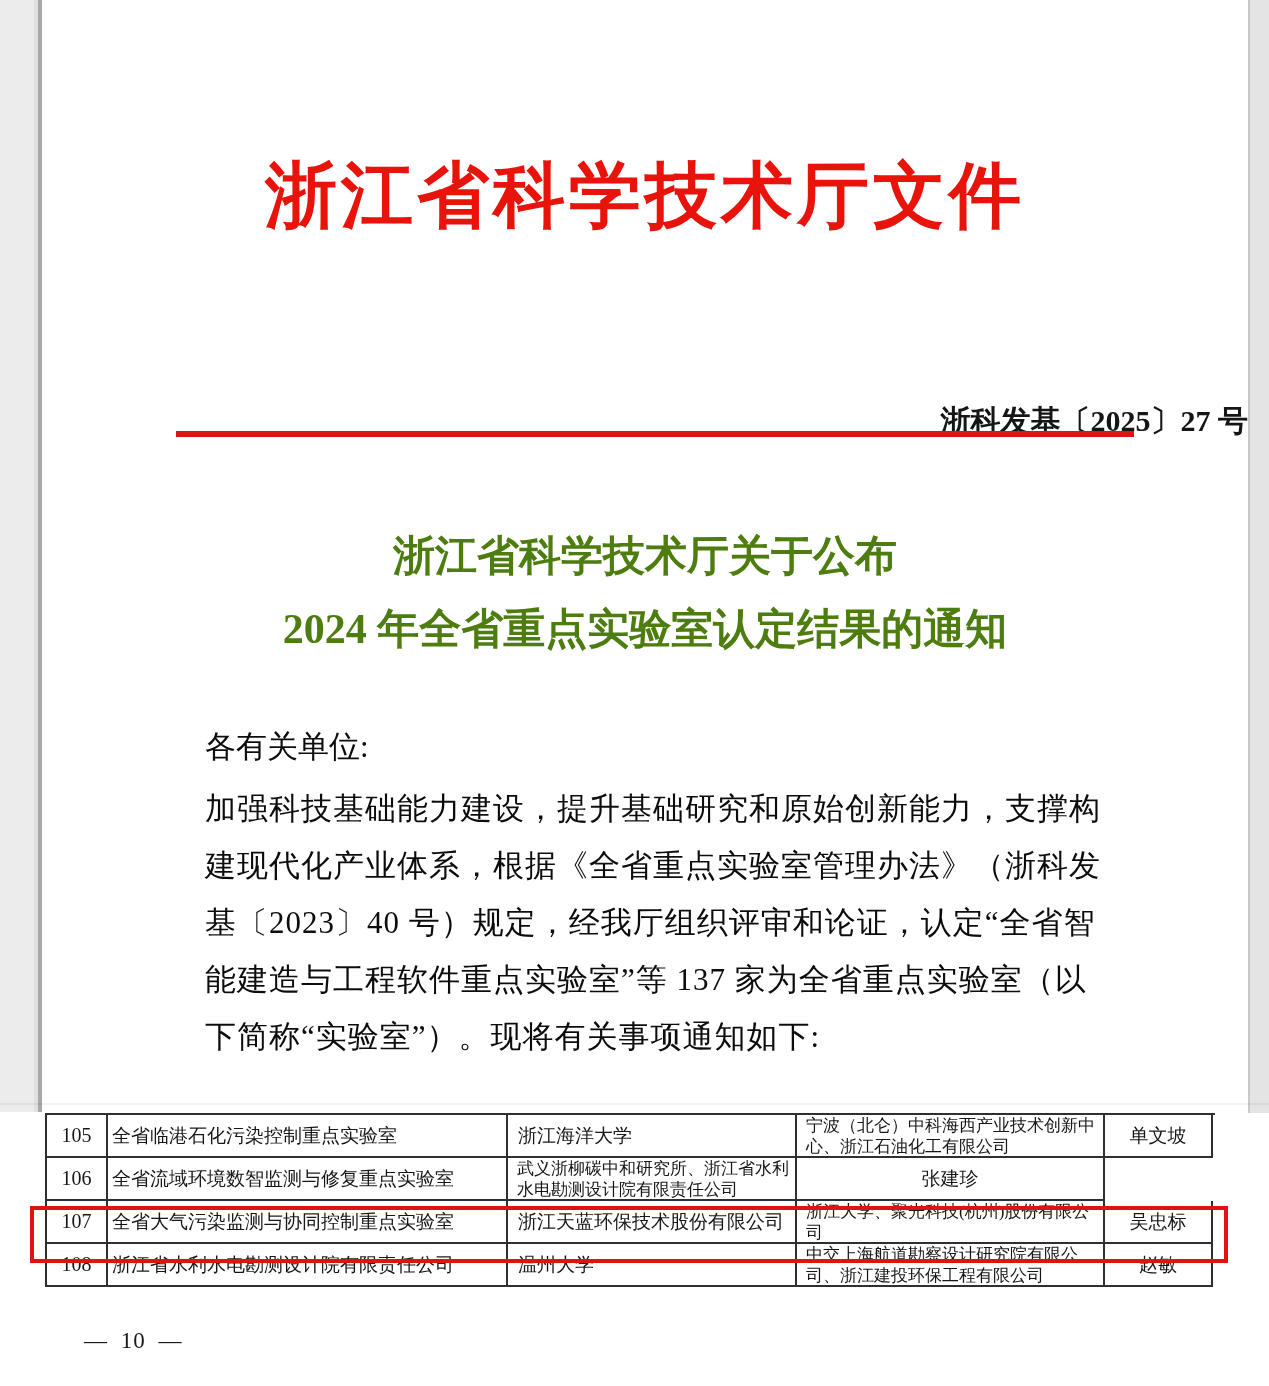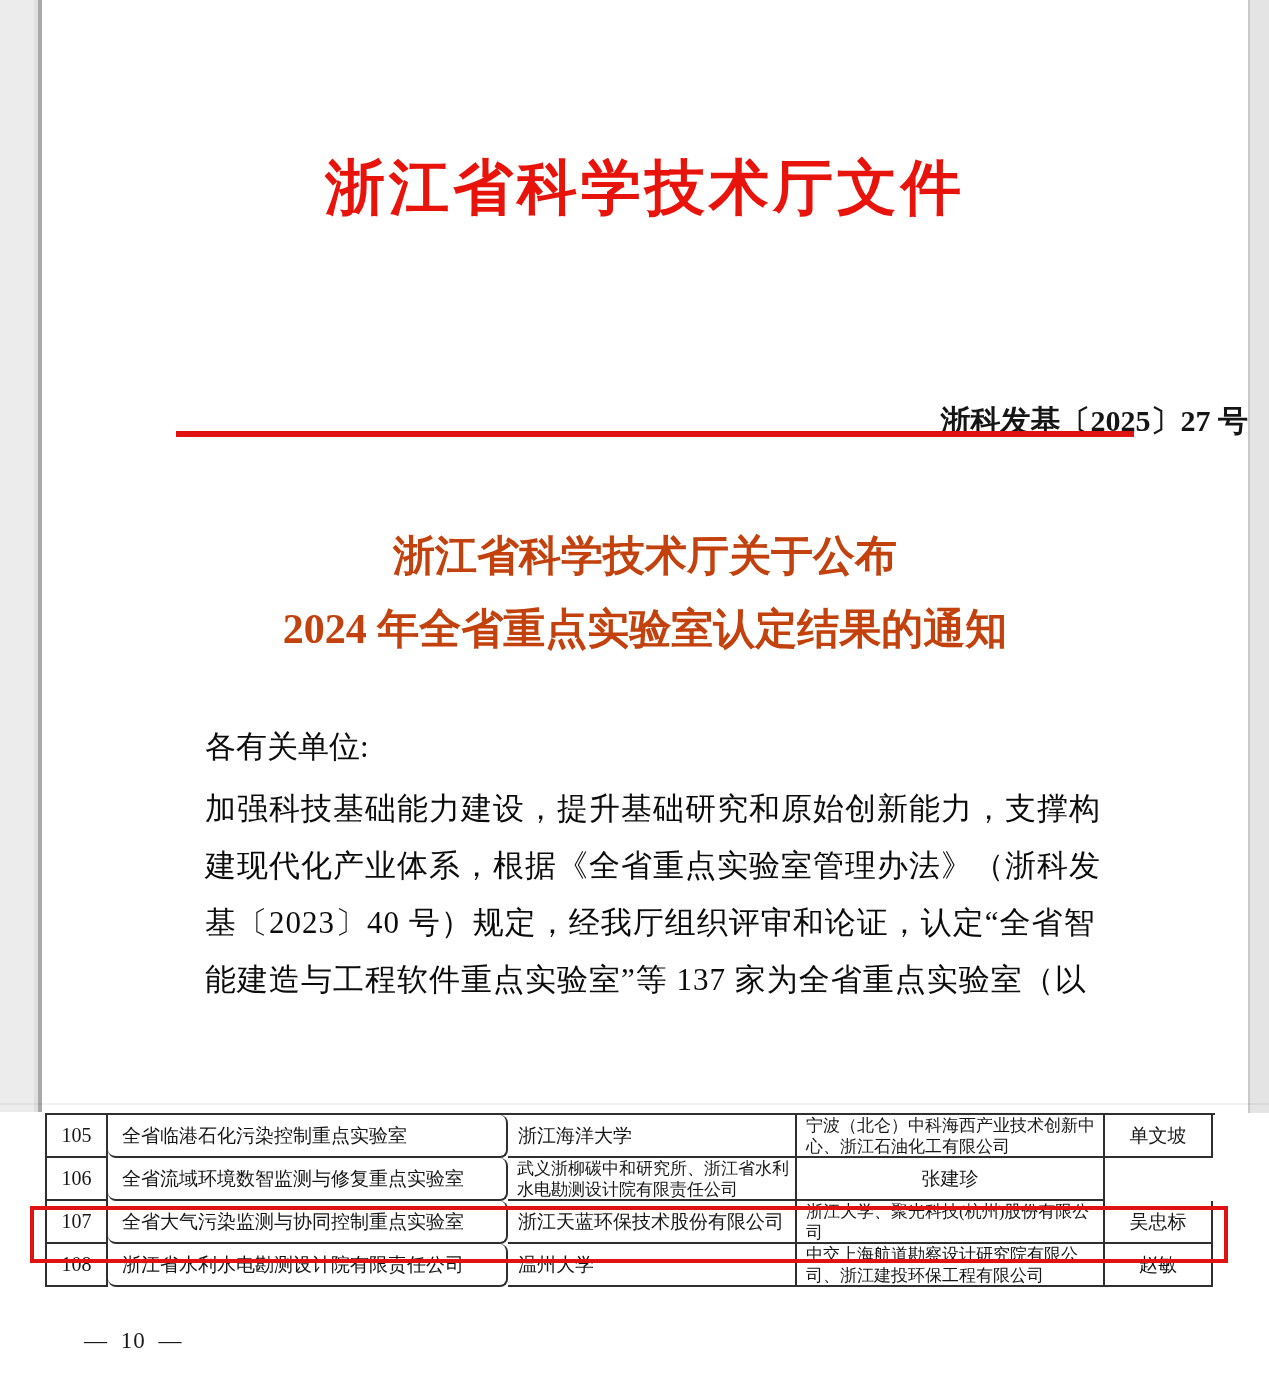--- a/index.html
+++ b/index.html
@@ -21,38 +21,38 @@
     position:absolute; right:0; top:0; width:21px; height:1113px;
     background:linear-gradient(to right,#c9c9c9 0 10%,#e4e4e4 10% 100%);
   }
   .seam {
     position:absolute; left:0; top:1103px; width:100%; height:2px;
     background:rgba(0,0,0,0.05);
   }
   .letterhead-title {
     position:absolute; left:42px; right:21px; top:148px;
     text-align:center;
-    font-size:60px; font-weight:bold; letter-spacing:4px;
+    font-size:72px; font-weight:bold; letter-spacing:4px;
     color:#e8130b;
     white-space:nowrap;
   }
   .doc-number {
     position:absolute; left:42px; right:21px; top:355px;
     text-align:right;
     font-size:30px; font-weight:600;
     color:#151515;
     margin-top:46px;
   }
   .red-rule {
     position:absolute; left:176px; top:431px; width:958px; height:6px;
     background:#e01212;
   }
   .notice-title-line1, .notice-title-line2 {
     position:absolute; left:42px; right:21px;
-    text-align:center; font-weight:bold; font-size:42px; color:#c2410c;
+    text-align:center; font-weight:bold; font-size:42px; color:#4d7c0f;
     white-space:nowrap;
   }
   .notice-title-line1 { top:528px; }
   .notice-title-line2 { top:601px; }
   .salutation {
     position:absolute; left:205px; top:726px;
     font-size:31px; color:#0c0c0c;
   }
   .body-text {
     position:absolute; left:205px; top:780px; width:930px;
@@ -67,21 +67,21 @@
     background:#fff;
   }
   .trow { display:grid; grid-template-columns:61px 400px 289px 308px 108px; height:43px; }
   .tcell {
     border-right:2px solid #2f2f2f; border-bottom:2px solid #2f2f2f;
     display:flex; align-items:center;
     font-size:19px; color:#161616;
     overflow:hidden;
   }
   .c-num { justify-content:center; font-size:20px; }
-  .c-lab { padding-left:14px;border-radius:8px; }
+  .c-lab { padding-left:4px; }
   .c-unit { padding-left:10px; }
   .c-partner { padding:2px 6px 2px 9px; font-size:17px; line-height:21px; }
   .c-leader { justify-content:center; }
   .highlight-box {
     position:absolute; left:30px; top:1206px; width:1198px; height:57px;
     border:4px solid #e01212; z-index:5;
   }
   .page-number {
     position:absolute; left:84px; top:1328px;
     font-size:23px; color:#1a1a1a; letter-spacing:1px; word-spacing:6px;
@@ -105,20 +105,21 @@
   <div class="notice-title-line1">浙江省科学技术厅关于公布</div>
   <div class="notice-title-line2">2024 年全省重点实验室认定结果的通知</div>
 
   <div class="salutation">各有关单位:</div>
 
   <div class="body-text">
     <div>加强科技基础能力建设，提升基础研究和原始创新能力，支撑构</div>
     <div>建现代化产业体系，根据《全省重点实验室管理办法》（浙科发</div>
     <div>基〔2023〕40 号）规定，经我厅组织评审和论证，认定“全省智</div>
     <div>能建造与工程软件重点实验室”等 137 家为全省重点实验室（以</div>
+    <div>下简称“实验室”）。现将有关事项通知如下:</div>
   </div>
 
   <div class="results-table">
 
     <div class="trow">
       <div class="tcell c-num">105</div>
       <div class="tcell c-lab">全省临港石化污染控制重点实验室</div>
       <div class="tcell c-unit">浙江海洋大学</div>
       <div class="tcell c-partner">宁波（北仑）中科海西产业技术创新中心、浙江石油化工有限公司</div>
       <div class="tcell c-leader">单文坡</div>

